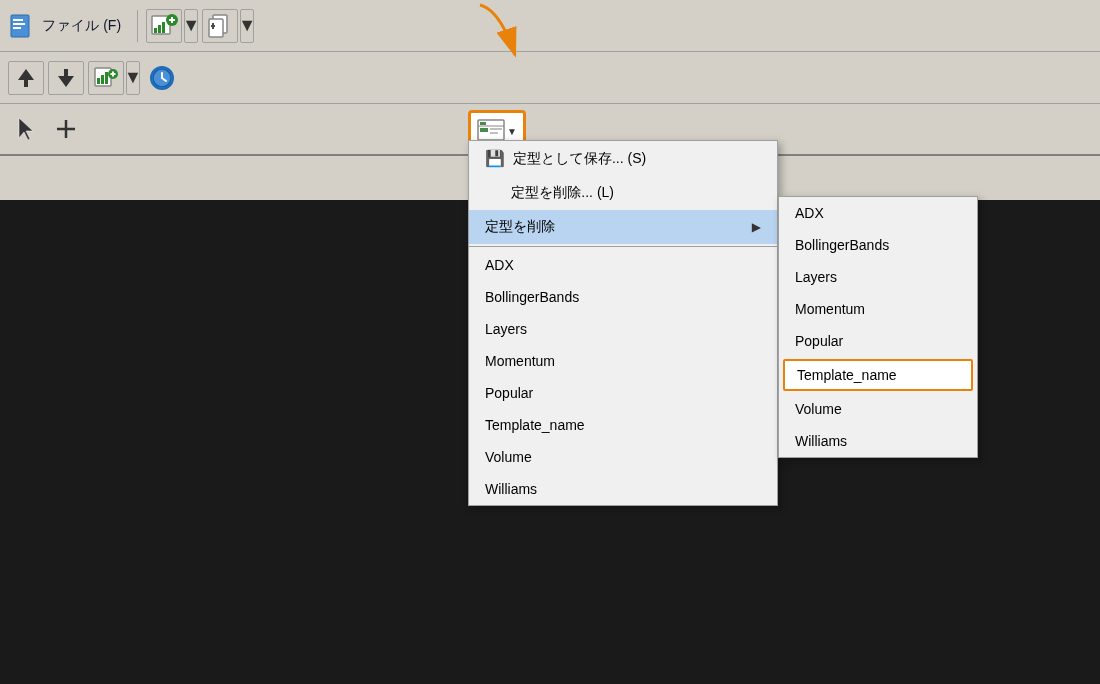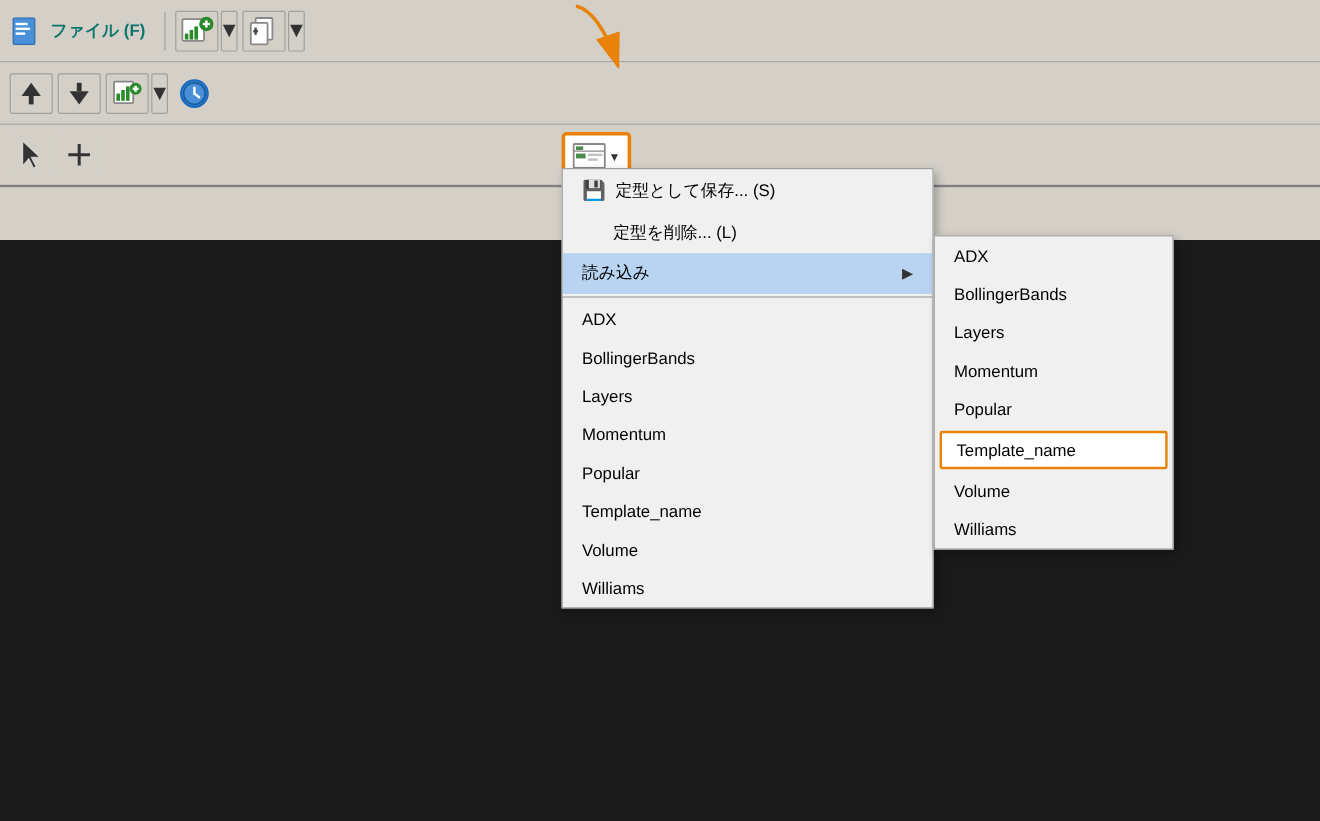--- a/index.html
+++ b/index.html
@@ -218,21 +218,21 @@
 
   <div class="tb-btn" style="width:28px;height:28px;border:none;background:transparent;">
     <svg width="26" height="26" viewBox="0 0 26 26">
       <rect x="2" y="2" width="18" height="22" rx="1" fill="#4a90d9" stroke="#2a6aaa" stroke-width="1"></rect>
       <rect x="4" y="6" width="10" height="2" fill="white"></rect>
       <rect x="4" y="10" width="12" height="2" fill="white"></rect>
       <rect x="4" y="14" width="8" height="2" fill="white"></rect>
     </svg>
   </div>
 
-  <span style="font-size:14px;color:#0f766e;cursor:pointer;margin-left:2px;margin-right:8px;font-weight:bold;">ファイル (F)</span>
+  <span style="font-size:14px;color:#0f172a;cursor:pointer;margin-left:2px;margin-right:8px;">ファイル (F)</span>
 
   <div class="toolbar-divider"></div>
 
   <div class="tb-btn" style="position:relative;">
     <svg width="28" height="28" viewBox="0 0 28 28">
       <rect x="2" y="4" width="18" height="18" rx="1" fill="white" stroke="#888" stroke-width="1.5"></rect>
       <rect x="4" y="16" width="3" height="5" fill="#2a8a2a"></rect>
       <rect x="8" y="13" width="3" height="8" fill="#2a8a2a"></rect>
       <rect x="12" y="10" width="3" height="11" fill="#2a8a2a"></rect>
       <circle cx="22" cy="8" r="6" fill="#2a8a2a"></circle>
@@ -341,21 +341,21 @@
     <span style="font-size:16px;">💾</span>
     <span>定型として保存... (S)</span>
   </div>
 
   <div class="menu-item">
     <span style="font-size:16px; width:18px;"></span>
     <span>定型を削除... (L)</span>
   </div>
 
   <div class="menu-item-has-submenu">
-    <span>読み込み</span>
+    <span>定型を削除</span>
     <span class="submenu-arrow">▶</span>
   </div>
 
   <div class="menu-separator"></div>
 
   <div class="menu-item">
     <span>ADX</span>
   </div>
 
   <div class="menu-item">

